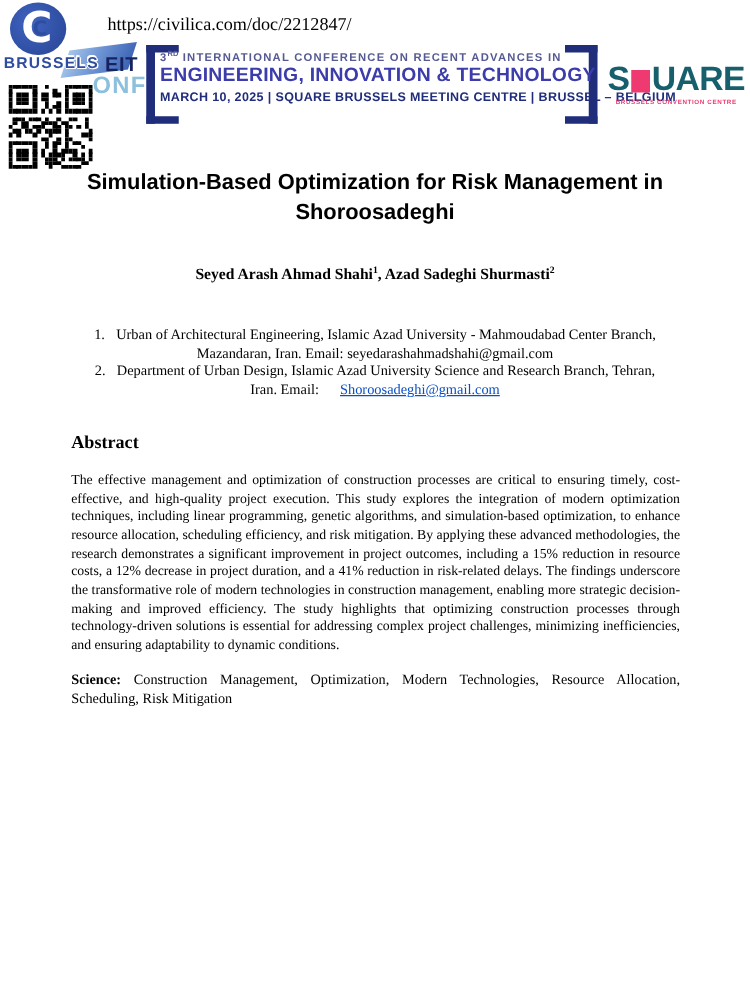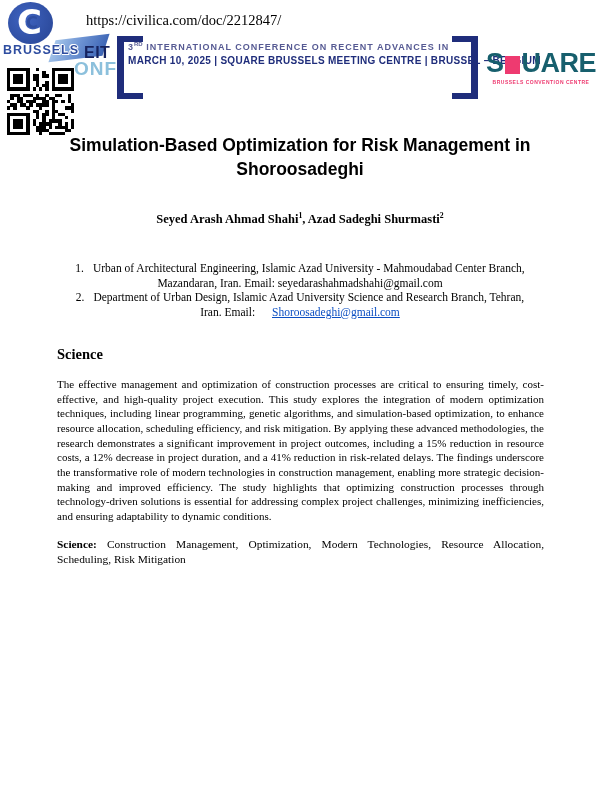--- a/index.html
+++ b/index.html
@@ -309,20 +309,21 @@
       <i style="left:48.0px;top:64.0px"></i>
       <i style="left:51.2px;top:64.0px"></i>
       <i style="left:54.4px;top:64.0px"></i>
     </div>
 
   <div class="bracket-left"></div>
   <div class="bracket-right"></div>
 
   <div class="banner">
     <div class="banner-l1"><span>3</span><sup>RD</sup><span> INTERNATIONAL CONFERENCE ON RECENT ADVANCES IN</span></div>
+    <div class="banner-l2">ENGINEERING, INNOVATION &amp; TECHNOLOGY</div>
     <div class="banner-l3">MARCH 10, 2025 | SQUARE BRUSSELS MEETING CENTRE | BRUSSEL – BELGIUM</div>
   </div>
 
   <div class="square-logo">
     <div class="square-row">
       <span>S</span>
       <span class="square-box"></span>
       <span>UARE</span>
     </div>
     <div class="square-sub">BRUSSELS CONVENTION CENTRE</div>
@@ -332,19 +333,19 @@
     <h1>Simulation-Based Optimization for Risk Management in Shoroosadeghi</h1>
   </div>
 
   <div class="authors"><span>Seyed Arash Ahmad Shahi</span><sup>1</sup><span>, </span><span>Azad Sadeghi Shurmasti</span><sup>2</sup></div>
 
   <div class="affiliations">
     <div><span class="num">1.</span><span>Urban of Architectural Engineering, Islamic Azad University - Mahmoudabad Center Branch, Mazandaran, Iran. Email: </span><span>seyedarashahmadshahi@gmail.com</span></div>
     <div><span class="num">2.</span><span>Department of Urban Design, Islamic Azad University Science and Research Branch, Tehran, Iran. Email: </span><a href="#">Shoroosadeghi@gmail.com</a></div>
   </div>
 
-  <div class="abstract-heading">Science</div>
+  <div class="abstract-heading">Abstract</div>
 
   <div class="abstract-body">The effective management and optimization of construction processes are critical to ensuring timely, cost-effective, and high-quality project execution. This study explores the integration of modern optimization techniques, including linear programming, genetic algorithms, and simulation-based optimization, to enhance resource allocation, scheduling efficiency, and risk mitigation. By applying these advanced methodologies, the research demonstrates a significant improvement in project outcomes, including a 15% reduction in resource costs, a 12% decrease in project duration, and a 41% reduction in risk-related delays. The findings underscore the transformative role of modern technologies in construction management, enabling more strategic decision-making and improved efficiency. The study highlights that optimizing construction processes through technology-driven solutions is essential for addressing complex project challenges, minimizing inefficiencies, and ensuring adaptability to dynamic conditions.</div>
 
   <div class="keywords"><span class="kw-label">Science:</span><span> Construction Management, Optimization, Modern Technologies, Resource Allocation, Scheduling, Risk Mitigation</span></div>
 
 </div>
 
 </body></html>

